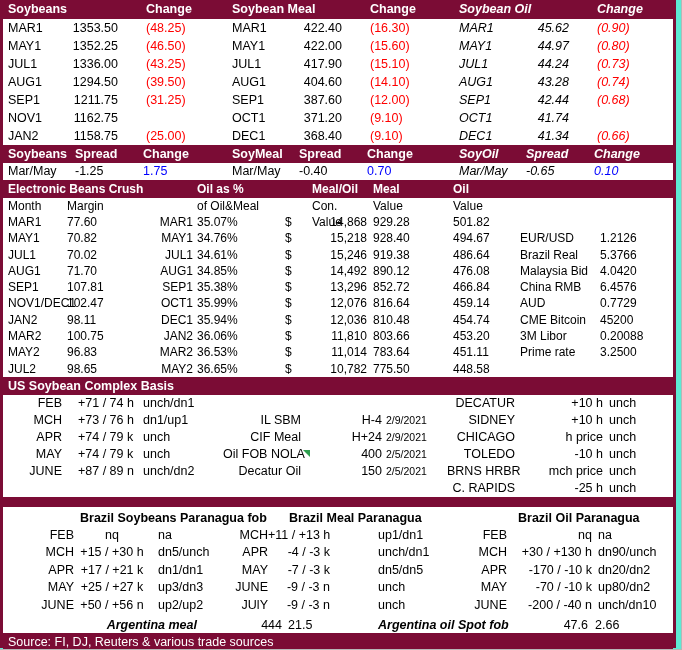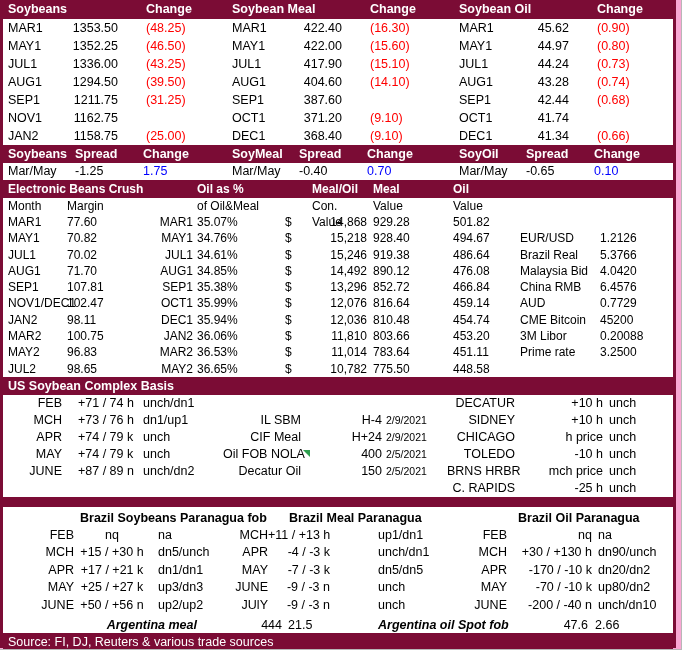--- a/index.html
+++ b/index.html
@@ -1,29 +1,29 @@
 <!DOCTYPE html>
 <html style="--maroon: #7b0c35; --red: #ff0000; --blue: #0000ff; --flag: #2e9e4f; --edge: #b7b7b7;"><head>
 <meta charset="utf-8">
 <style>
   :root{
     --maroon:#7b0c35; --red:#ff0000; --blue:#0000ff; --flag:#2e9e4f; --edge:#b7b7b7;
   }
   *{margin:0;padding:0;box-sizing:border-box;}
   body{font-family:"Liberation Sans",sans-serif;background:#fff;}
-  .screen{position:relative;width:682px;height:650px;background:#f9a8d4;overflow:hidden;color:#000;font-size:12.5px;}
+  .screen{position:relative;width:682px;height:650px;background:#5eead4;overflow:hidden;color:#000;font-size:12.5px;}
   .sheet{position:absolute;left:0;top:0;width:676px;height:648px;border-left:3px solid var(--maroon);border-right:3px solid var(--maroon);background:#fff;}
   .edge-r{position:absolute;right:0;top:0;width:1px;height:650px;background:var(--edge);}
   .edge-b{position:absolute;left:0;bottom:0;width:682px;height:1px;background:var(--edge);}
   .bar{background:var(--maroon);color:#fff;font-weight:bold;}
   .cell{white-space:nowrap;overflow:visible;}
   
   .futures,.spreadsec{display:flex;}
   .fgroup{display:flex;flex-direction:column;}
-  .g1{width:224px;} .g2{width:227px;} .g3{width:219px;}
+  .g1{width:224px;} .g2{width:227px;} .g3{width:219px;font-style:italic;}
   .fhead{display:grid;grid-template-columns:115px 1fr;height:19px;line-height:19px;}
   .fhead .t{padding-left:5px;} .fhead .ch{padding-left:28px;}
   .frow{display:grid;grid-template-columns:57px 58px 1fr;height:18px;line-height:18px;}
   .frow .c-m{padding-left:5px;} .frow .c-p{text-align:right;} .frow .c-ch{padding-left:28px;color:var(--red);}
   
   .shead{display:grid;grid-template-columns:72px 68px 1fr;height:18px;line-height:18px;}
   .shead .t{padding-left:5px;}
   .srow{display:grid;grid-template-columns:72px 68px 1fr;height:17px;line-height:17px;}
   .srow .s-m{padding-left:5px;} .srow .s-ch{color:var(--blue);}
   
@@ -137,20 +137,21 @@
             <span class="cell c-ch">(15.10)</span>
           </div>
             <div class="frow">
             <span class="cell c-m">AUG1</span>
             <span class="cell c-p">404.60</span>
             <span class="cell c-ch">(14.10)</span>
           </div>
             <div class="frow">
             <span class="cell c-m">SEP1</span>
             <span class="cell c-p">387.60</span>
+            <span class="cell c-ch">(12.00)</span>
           </div>
             <div class="frow">
             <span class="cell c-m">OCT1</span>
             <span class="cell c-p">371.20</span>
             <span class="cell c-ch">(9.10)</span>
           </div>
             <div class="frow">
             <span class="cell c-m">DEC1</span>
             <span class="cell c-p">368.40</span>
             <span class="cell c-ch">(9.10)</span>

